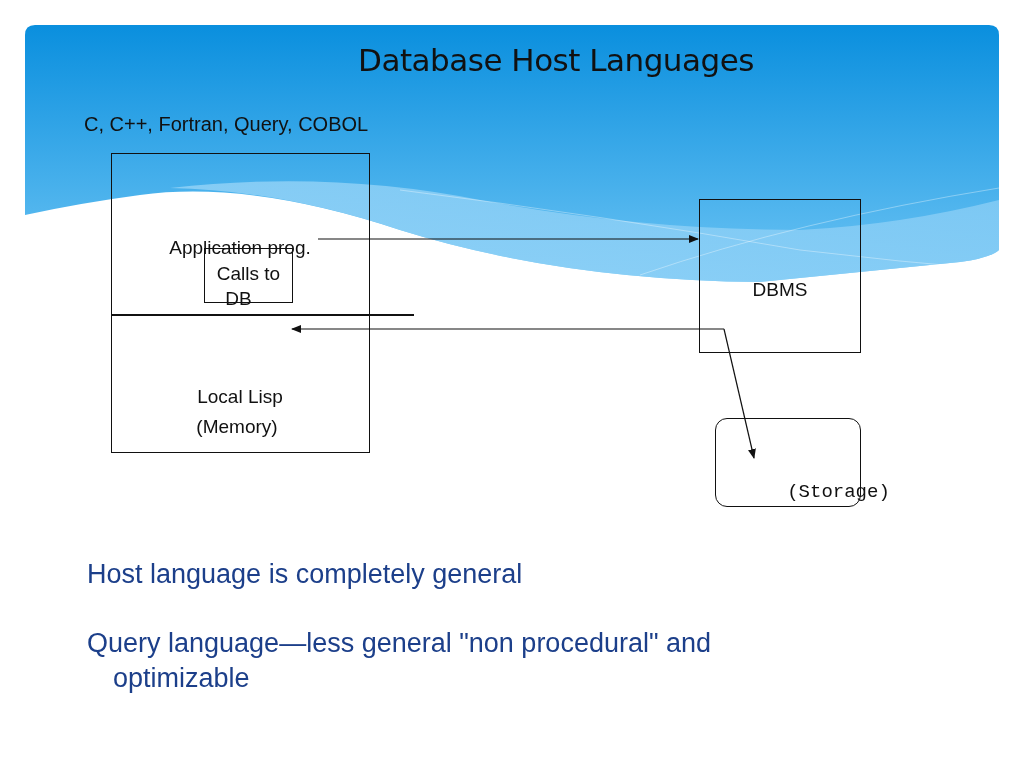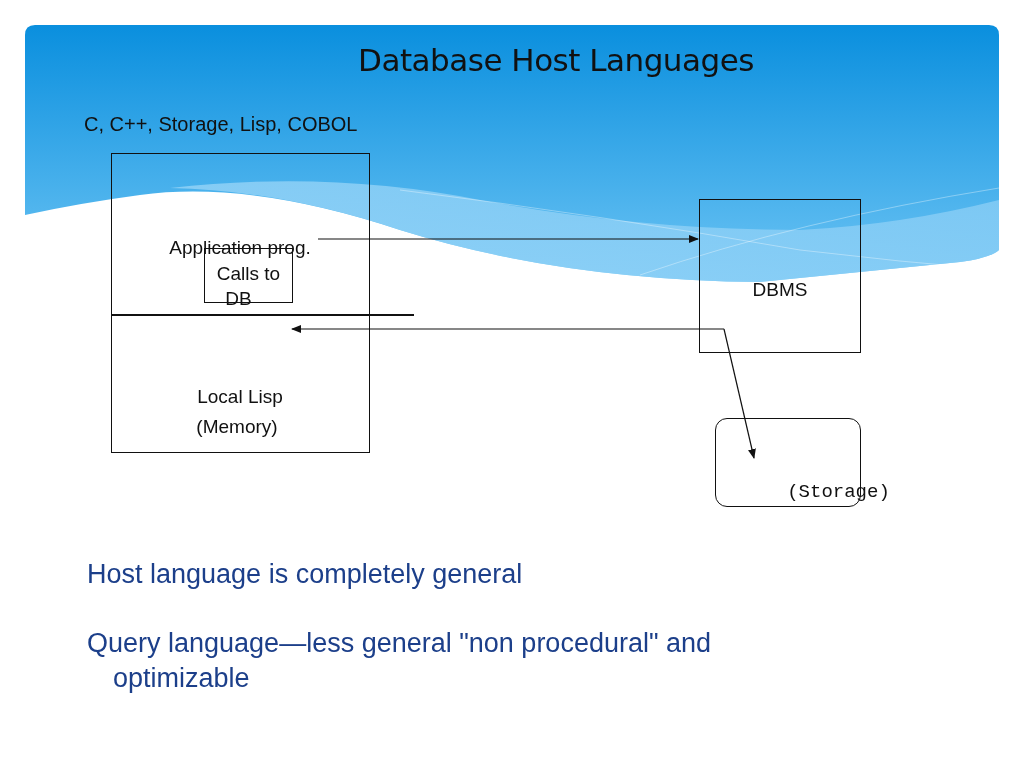--- a/index.html
+++ b/index.html
@@ -29,21 +29,21 @@
       <stop offset="1" stop-color="#8ccff6"></stop>
     </linearGradient>
   </defs>
   <path d="M35,25 H989 Q999,25 999,35 V250 Q990,258 960,262 L760,282 Q560,280 400,230 Q250,180 140,195 Q80,203 25,215 V35 Q25,25 35,25 Z" fill="url(#bg)"></path>
   <path d="M170,188 Q330,170 480,200 Q640,230 800,230 Q900,225 999,200 V250 Q990,258 960,262 L760,282 Q560,280 400,230 Q280,190 170,188 Z" fill="url(#band)" opacity="0.75"></path>
   <path d="M400,190 Q600,215 800,250 Q900,262 999,270" fill="none" stroke="#ffffff" stroke-width="1" opacity="0.35"></path>
   <path d="M640,275 Q800,220 999,188" fill="none" stroke="#ffffff" stroke-width="1" opacity="0.35"></path>
 </svg>
 
 <div id="title" class="abs">Database Host Languages</div>
-<div id="subtitle" class="abs">C, C++, Storage, Lisp, COBOL</div>
+<div id="subtitle" class="abs">C, C++, Fortran, Query, COBOL</div>
 
 <div class="box" style="left:111px; top:153px; width:259px; height:300px;"></div>
 <div class="abs" style="left:111px; top:314px; width:259px; height:2px; background:#111;"></div>
 <div class="dtext" style="left:140px; top:224px; width:200px;">Application prog.</div>
 <div class="box" style="left:204px; top:248px; width:89px; height:55px; border-width:1px;"></div>
 <div class="dtext" style="left:204px; top:250px; width:89px;">Calls to</div>
 <div class="dtext" style="left:204px; top:275px; width:69px;text-align:center;">DB</div>
 <div class="dtext" style="left:140px; top:373px; width:200px;">Local Lisp</div>
 <div class="dtext" style="left:137px; top:403px; width:200px;">(Memory)</div>
 

